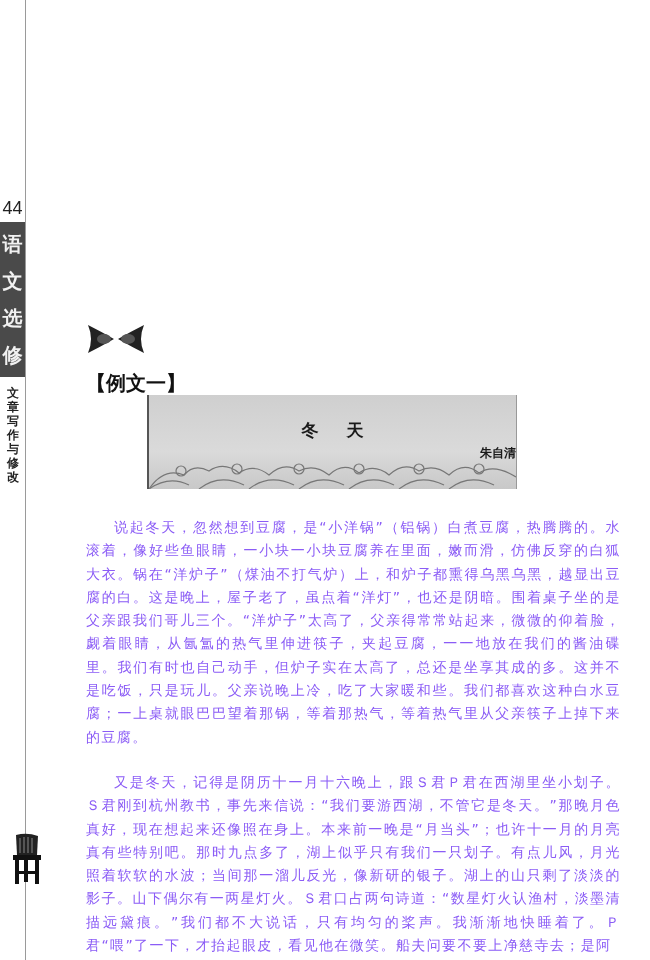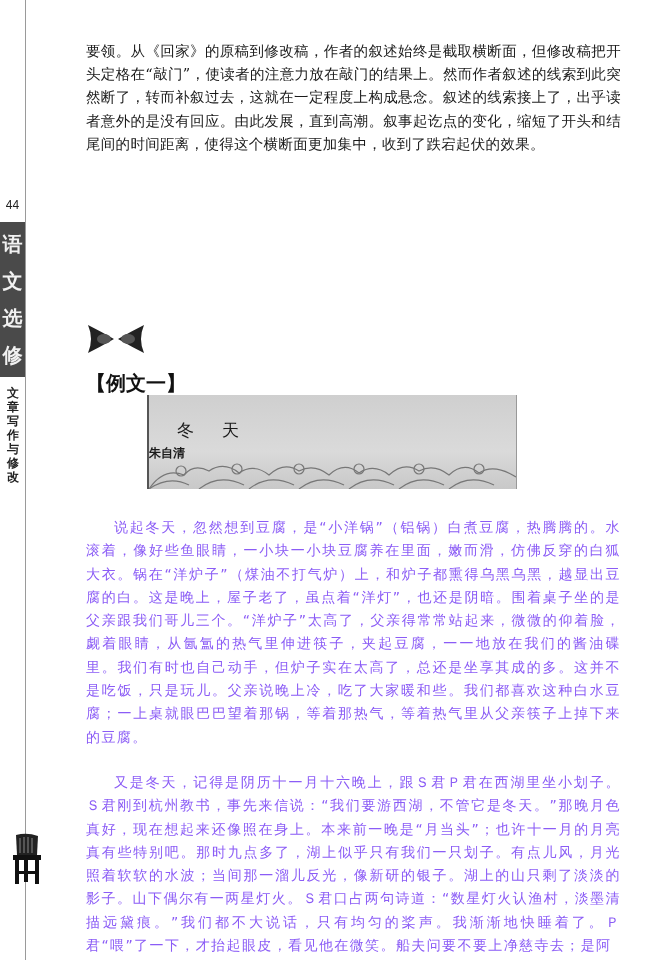--- a/index.html
+++ b/index.html
@@ -3,21 +3,21 @@
 <meta charset="utf-8">
 <style>
   html, body { margin:0; padding:0; }
   body {
     width:650px; height:960px; background:#ffffff; position:relative; overflow:hidden;
     font-family:"DejaVu Serif", "Liberation Serif", serif; color:#1a1a1a;
   }
   .margin-line { position:absolute; left:25px; top:0; width:1px; height:960px; background:#9a9a9a; }
   .page-num {
     position:absolute; left:0; top:198px; width:25px; text-align:center;
-    font-family:"Liberation Sans", sans-serif; font-size:12px; color:#222;
+    font-family:"Liberation Sans", sans-serif; font-size:18px; color:#222;
   }
   .side-tab {
     position:absolute; left:0; top:222px; width:25px; height:155px; background:#4a4a4a;
     display:flex; flex-direction:column; align-items:center; justify-content:space-around; padding:4px 0; box-sizing:border-box;
   }
   .side-tab span { color:#f2f2f2; font-size:20px; font-weight:bold; line-height:1; }
   .side-sub {
     position:absolute; left:3px; top:386px; width:20px; font-size:12px; line-height:14px; color:#222;
     text-align:center; font-weight:bold;
   }
@@ -44,25 +44,25 @@
   .example-label {
     position:absolute; left:86px; top:370px; font-family:"Liberation Sans", sans-serif;
     font-size:20px; font-weight:bold; color:#111;
   }
   .title-box {
     position:absolute; left:147px; top:395px; width:367px; height:94px;
     background:linear-gradient(180deg,#cfcfcf 0%,#dadada 60%,#c8c8c8 100%);
     border-left:2px solid #555; border-right:1px solid #999; overflow:hidden;
   }
   .title-box .t {
-    position:absolute; top:24px; left:0; width:100%; 
-    font-size:17px; font-weight:normal; letter-spacing:28px; padding-left:28px; box-sizing:border-box;
+    position:absolute; top:24px; left:0; width:100%; text-align:center;
+    font-size:17px; font-weight:bold; letter-spacing:28px; padding-left:28px; box-sizing:border-box;
   }
   .title-box .a {
-    position:absolute; top:50px; left:0; width:100%; text-align:left;
+    position:absolute; top:50px; left:0; width:100%; text-align:right;
     font-family:"Liberation Sans", sans-serif; font-size:12px; font-weight:bold;
   }
   .title-box svg { position:absolute; left:0; bottom:0; }
   .essay {
     position:absolute; left:86px; width:535px; font-size:14px; line-height:23.3px;
     text-align:justify; letter-spacing:1.4px; font-family:"DejaVu Sans", sans-serif; color:#8b5cf6;
   }
   .essay p { margin:0; }
 </style>
 </head>
@@ -93,21 +93,20 @@
   <path d="M6 2 Q17 -1 28 3 L27 22 L7 22 Z" fill="#222"></path>
   <path d="M10 5 L10 20 M14 4 L14 20 M18 4 L18 20 M22 5 L22 20" stroke="#888" stroke-width="1"></path>
   <rect x="3" y="22" width="28" height="5" fill="#111"></rect>
   <rect x="5" y="27" width="4" height="24" fill="#111"></rect>
   <rect x="25" y="27" width="4" height="24" fill="#111"></rect>
   <rect x="14" y="27" width="4" height="22" fill="#111"></rect>
   <rect x="5" y="38" width="24" height="3" fill="#111"></rect>
 </svg>
 
 <div class="text-block" style="top:40px;">
-  <p>要领。从《回家》的原稿到修改稿，作者的叙述始终是截取横断面，但修改稿把开头定格在“敲门”，使读者的注意力放在敲门的结果上。然而作者叙述的线索到此突然断了，转而补叙过去，这就在一定程度上构成悬念。叙述的线索接上了，出乎读者意外的是没有回应。由此发展，直到高潮。叙事起讫点的变化，缩短了开头和结尾间的时间距离，使得这个横断面更加集中，收到了跌宕起伏的效果。</p>
 </div>
 
 <div class="banner">
   <svg class="orn" viewBox="0 0 30 32">
     <path d="M2 2 Q14 8 28 16 Q14 24 2 30 Q8 16 2 2Z" fill="#222"></path>
     <ellipse cx="18" cy="16" rx="7" ry="5" fill="#555"></ellipse>
   </svg>
   <svg class="orn" viewBox="0 0 30 32">
     <path d="M28 2 Q16 8 2 16 Q16 24 28 30 Q22 16 28 2Z" fill="#222"></path>
     <ellipse cx="12" cy="16" rx="7" ry="5" fill="#555"></ellipse>

